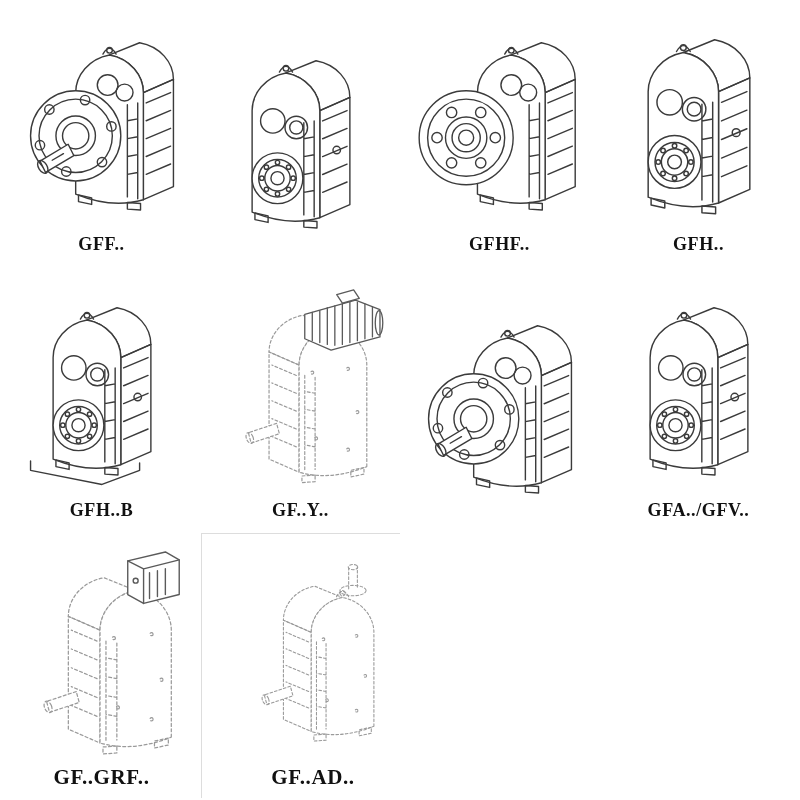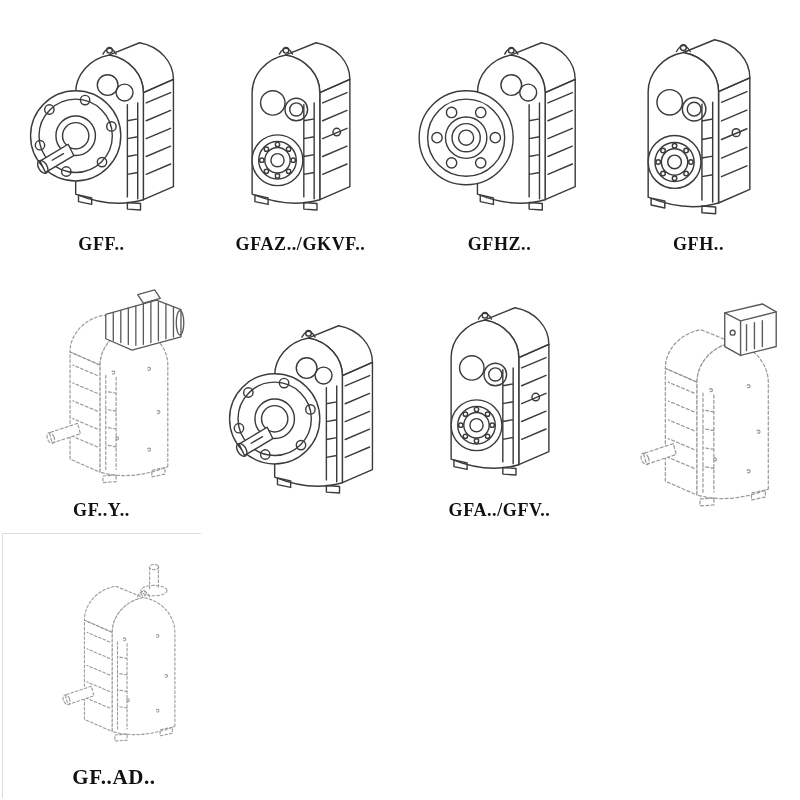--- a/index.html
+++ b/index.html
@@ -177,42 +177,49 @@
     </div>
     <figcaption class="label">GFF..</figcaption>
   </figure>
 
   <figure class="cell">
     <div class="art">
       <svg class="draw" viewBox="0 0 200 220">
           <use href="#gb-bore"></use>
         </svg>
     </div>
-    <figcaption class="label">GFAZ../GKVF..</figcaption>
   </figure>
 
 
   <figure class="cell">
     <div class="art">
       <svg class="draw" viewBox="0 0 200 220">
           <use href="#gb-flange2"></use>
         </svg>
     </div>
-    <figcaption class="label">GFHZ..</figcaption>
+    <figcaption class="label">GFHF..</figcaption>
   </figure>
 
   <figure class="cell">
     <div class="art">
       <svg class="draw grow" viewBox="0 0 200 220">
           <use href="#gb-bore"></use>
         </svg>
     </div>
     <figcaption class="label">GFH..</figcaption>
   </figure>
 
+  <figure class="cell">
+    <div class="art">
+      <svg class="draw" viewBox="0 0 200 220">
+          <use href="#gb-boreB"></use>
+        </svg>
+    </div>
+    <figcaption class="label">GFH..B</figcaption>
+  </figure>
 
 
   <figure class="cell">
     <div class="art">
       <svg class="draw" viewBox="0 0 200 220">
           <use href="#gb-y"></use>
         </svg>
     </div>
     <figcaption class="label">GF..Y..</figcaption>
   </figure>
@@ -233,20 +240,21 @@
     </div>
     <figcaption class="label">GFA../GFV..</figcaption>
   </figure>
 
   <figure class="cell">
     <div class="art">
       <svg class="draw big" viewBox="0 0 200 220">
           <use href="#gb-grf"></use>
         </svg>
     </div>
+    <figcaption class="label lg">GF..GRF..</figcaption>
   </figure>
 
   <figure class="cell boxed">
     <div class="art">
       <svg class="draw big" viewBox="0 0 200 220">
           <use href="#gb-ad"></use>
         </svg>
     </div>
     <figcaption class="label lg">GF..AD..</figcaption>
   </figure>

